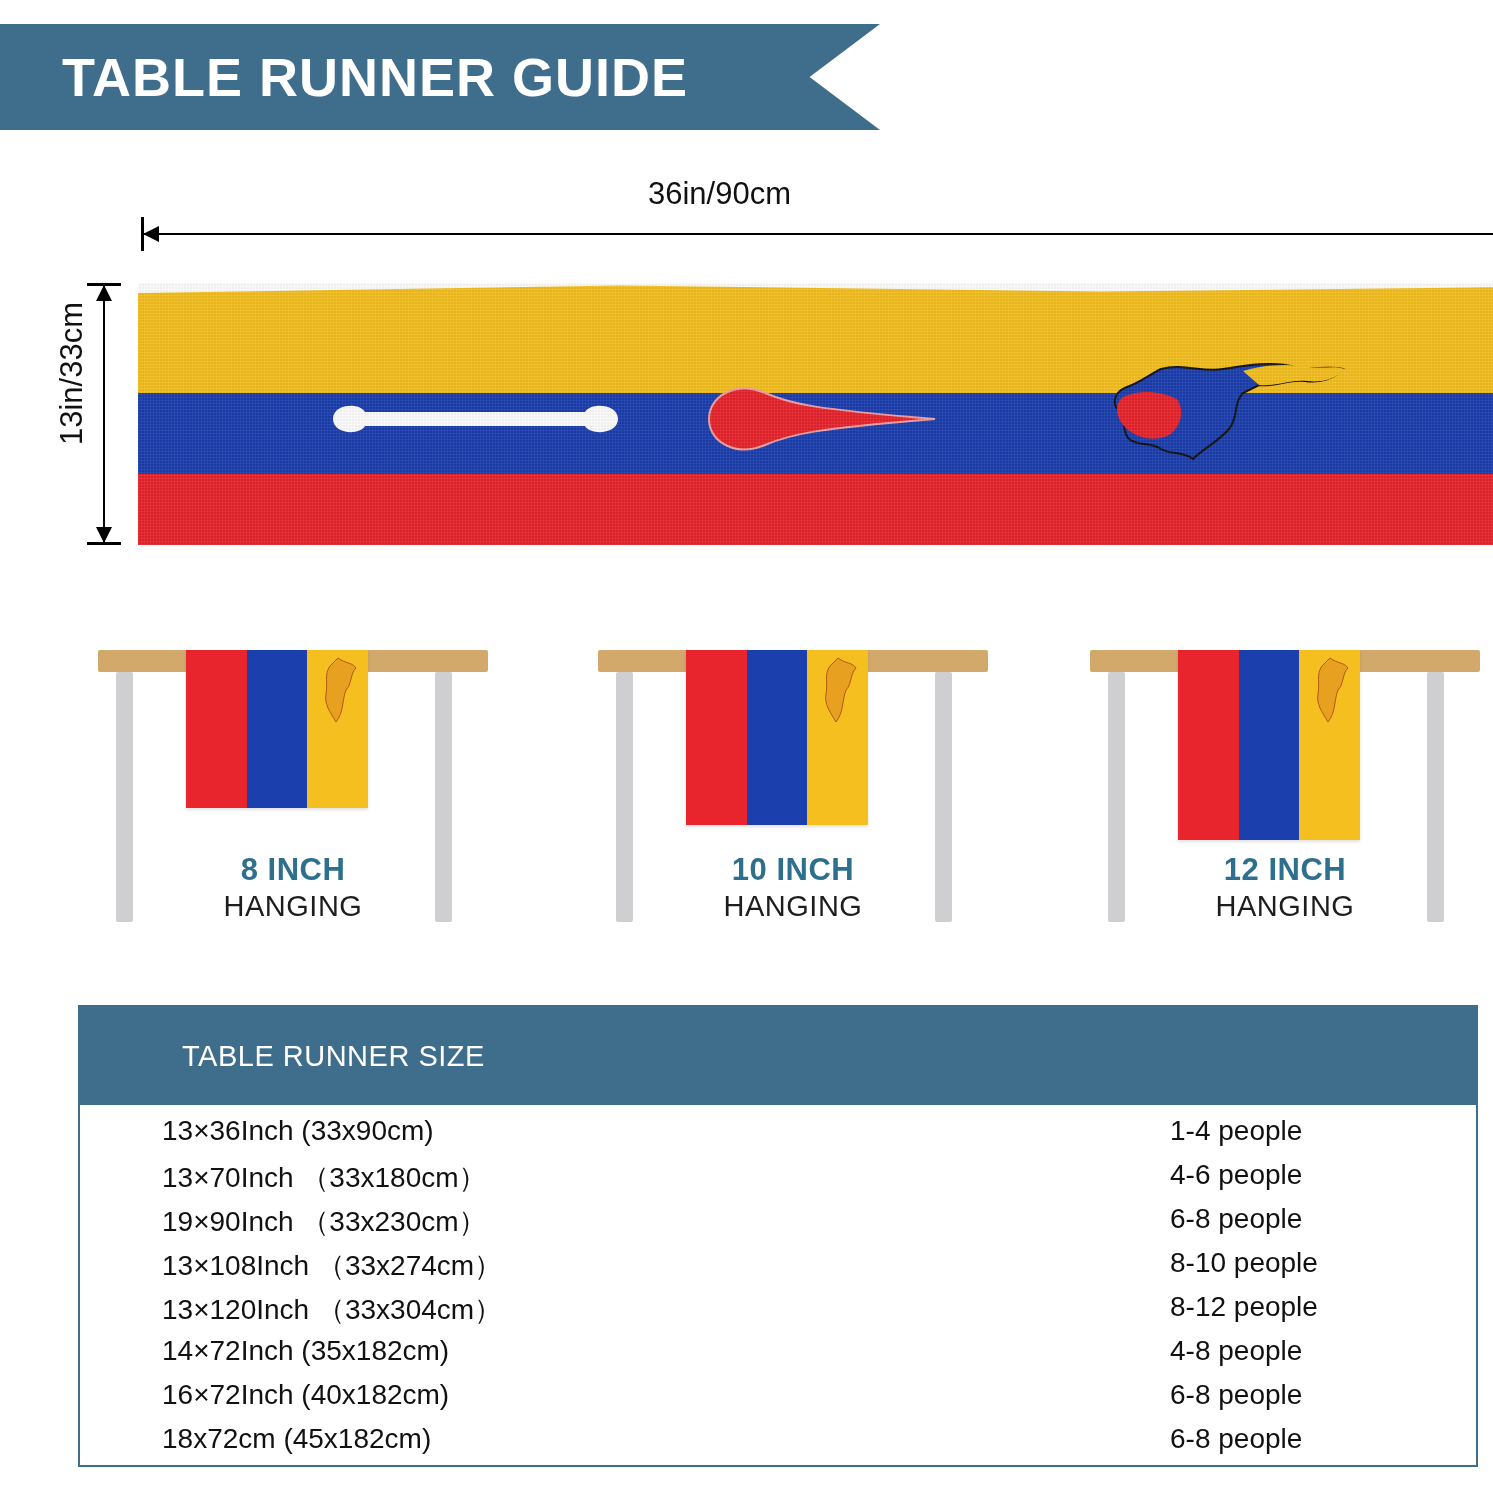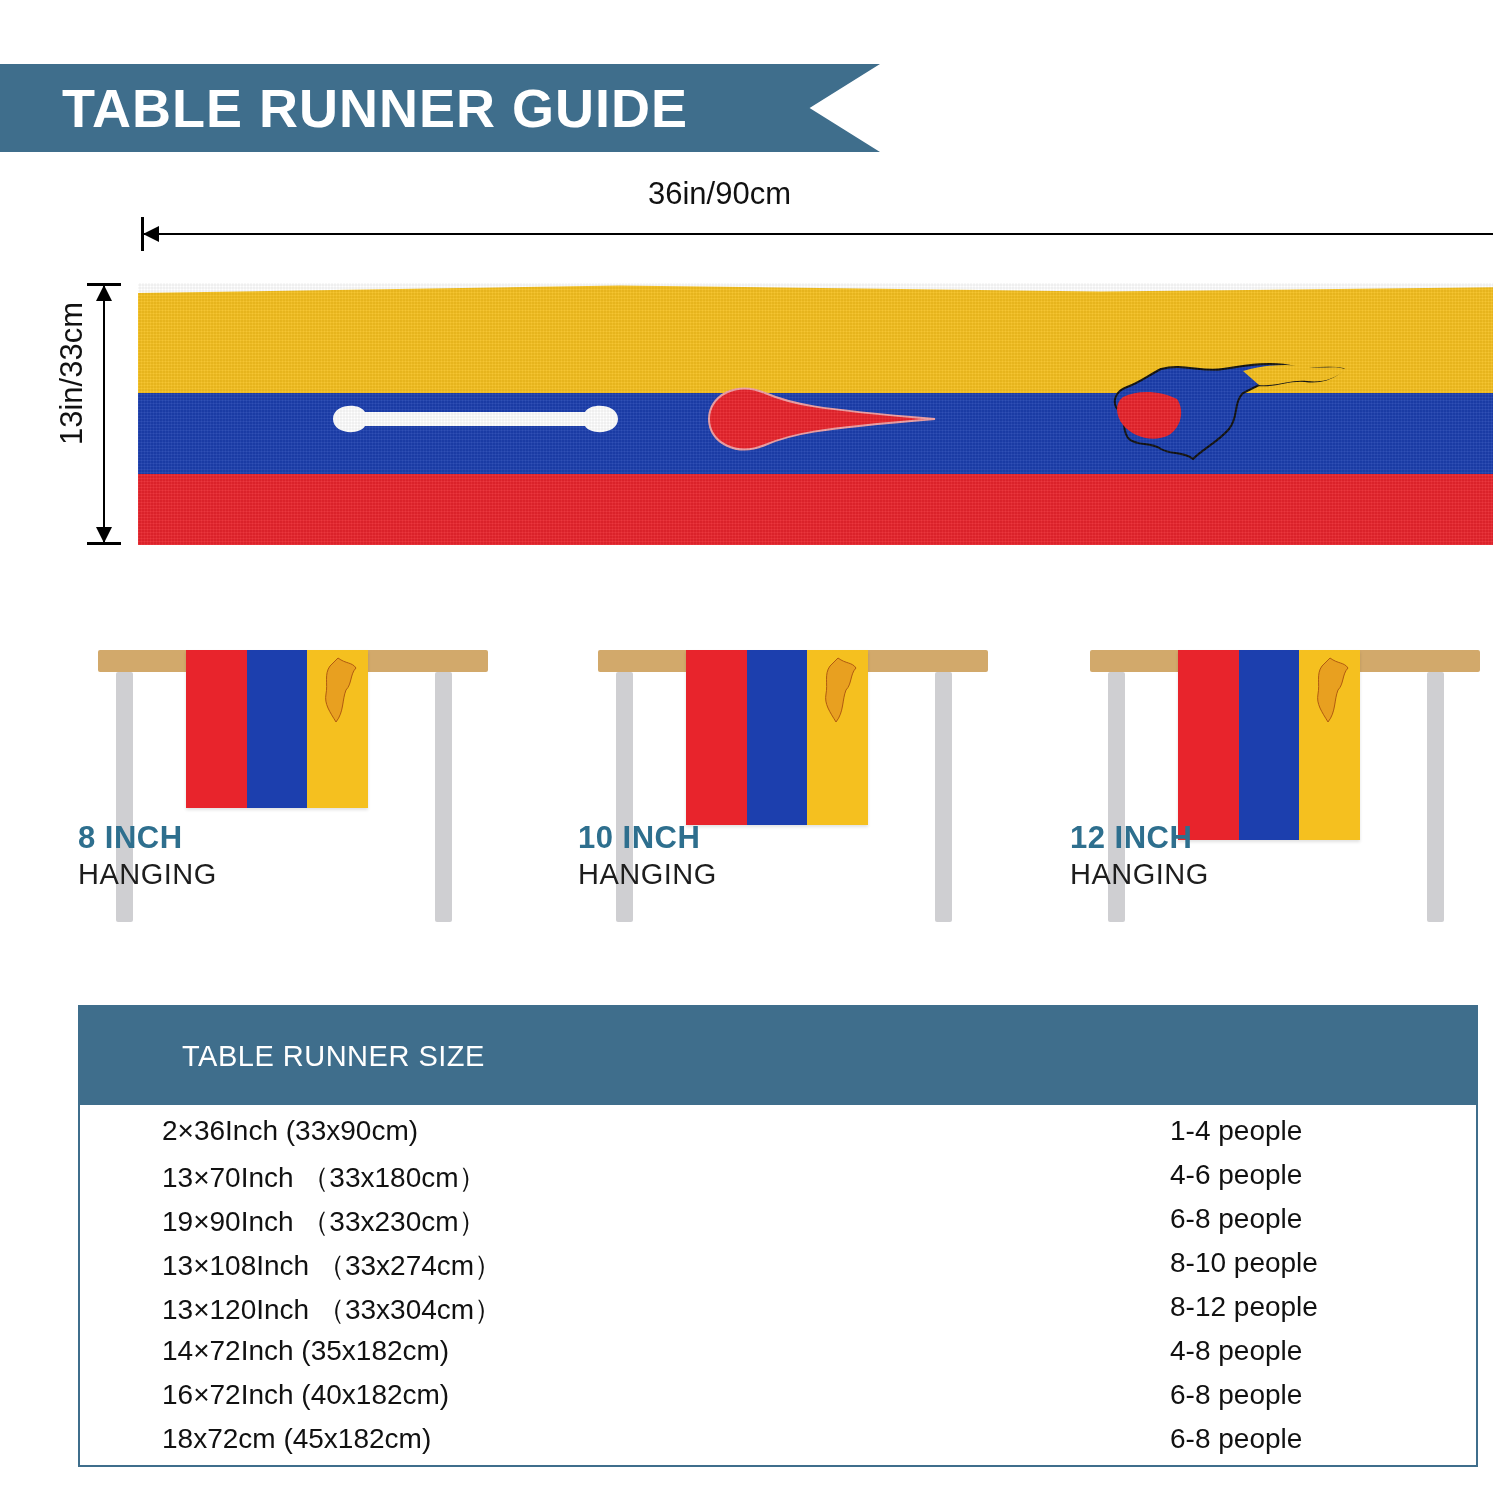--- a/index.html
+++ b/index.html
@@ -14,22 +14,21 @@
     overflow: hidden;
     position: relative;
   }
 
   
   .header-banner {
     position: absolute;
     left: 0;
     top: 24px;
     width: 880px;
-    height: 88px;
-    margin-top: 40px;
+    height: 106px;
   }
   .header-banner .bar {
     position: absolute;
     left: 0; top: 0;
     width: 100%; height: 100%;
     background: #3f6e8c;
     clip-path: polygon(0 0, 100% 0, 92% 50%, 100% 100%, 0 100%);
   }
   .header-title {
     position: absolute;
@@ -226,21 +225,22 @@
     right: 8px;
     top: 6px;
     width: 42px;
     height: 70px;
   }
 
   .card-caption {
     position: absolute;
     left: 0;
     width: 430px;
-    text-align: left;
+    text-align: center;
+    margin-top: 32px;
   }
   .card-caption .size {
     font-size: 31px;
     font-weight: bold;
     color: #2e6f8e;
     letter-spacing: 0.5px;
   }
   .card-caption .hanging {
     font-size: 29px;
     color: #1d1d1d;
@@ -411,21 +411,21 @@
     </div>
   </div>
 </div>
 
 <div class="size-table">
   <div class="thead">
     <div class="th left">TABLE RUNNER SIZE</div>
   </div>
   <div class="tbody">
     <div class="trow">
-      <div class="c-size">2×36Inch (33x90cm)</div>
+      <div class="c-size">13×36Inch (33x90cm)</div>
       <div class="c-people">1-4 people</div>
     </div>
     <div class="trow">
       <div class="c-size">13×70Inch （33x180cm）</div>
       <div class="c-people">4-6 people</div>
     </div>
     <div class="trow">
       <div class="c-size">19×90Inch （33x230cm）</div>
       <div class="c-people">6-8 people</div>
     </div>

